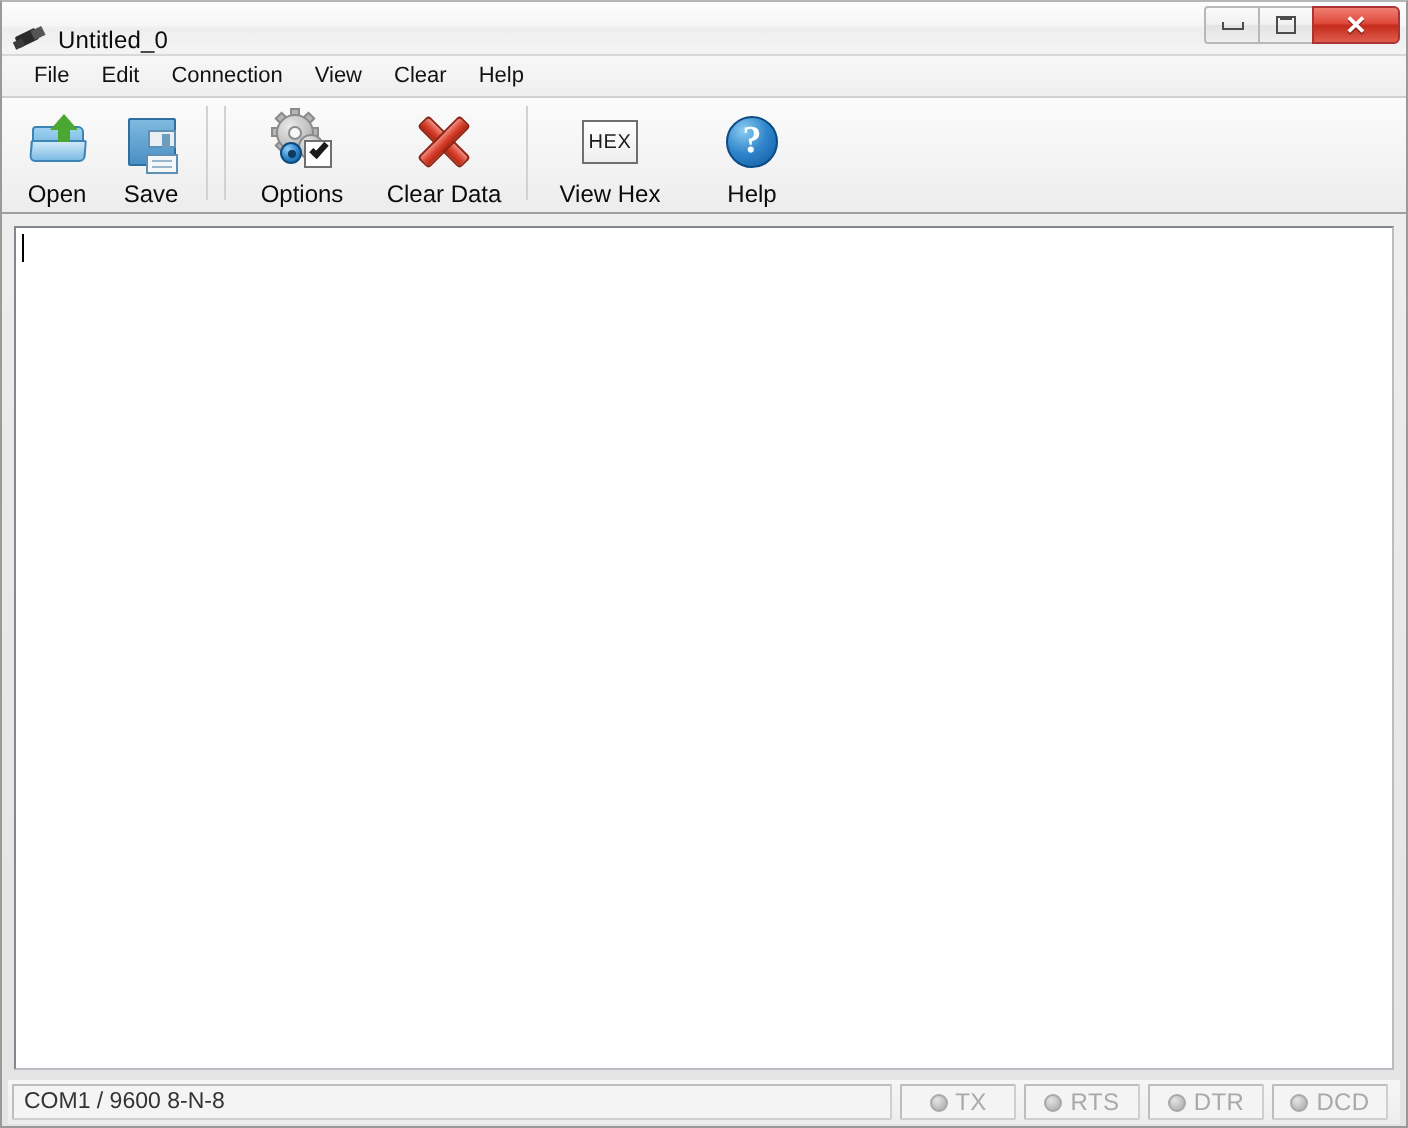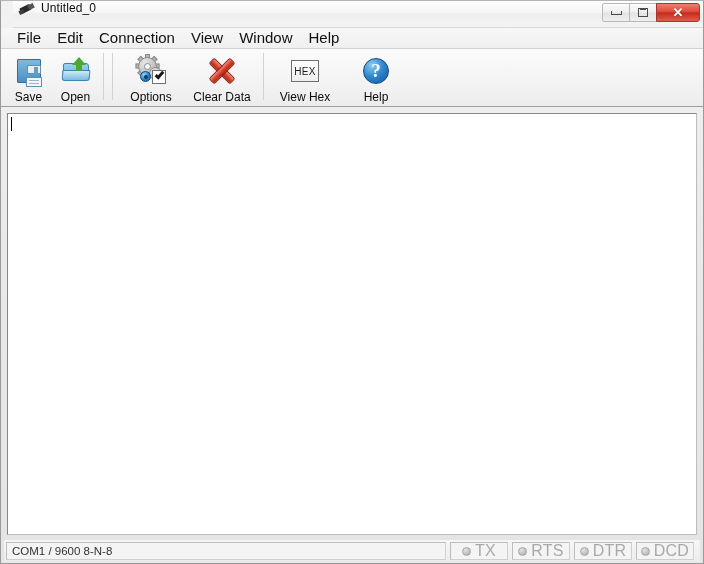--- a/index.html
+++ b/index.html
@@ -28,22 +28,21 @@
     border-bottom: 1px solid #9a9a9a;
   }
 
   
   #titlebar {
     position: relative;
     height: 26px;
     background: linear-gradient(to bottom, #fdfdfd 0%, #f6f6f6 45%, #eeeeee 50%, #f4f4f4 100%);
     border-bottom: 1px solid #d8d8d8;
     display: flex;
-    align-items: flex-start;
-    margin-left: 12px;
+    align-items: flex-end;
   }
   #app-icon {
     width: 16px; height: 16px;
     margin-left: 6px; margin-right: 6px;
     position: relative;
     flex: none;
   }
   #title-text {
     font-size: 12px;
     color: #0b0b0b;
@@ -108,21 +107,21 @@
   #menubar {
     height: 21px;
     background: linear-gradient(to bottom, #f7f7f7 0%, #efefef 100%);
     border-bottom: 1px solid #d0d0d0;
     display: flex;
     align-items: center;
     padding-left: 8px;
     box-sizing: border-box;
   }
   .menu-item {
-    font-size: 15px;
+    font-size: 11px;
     color: #111;
     padding: 2px 8px 3px 8px;
     cursor: default;
     white-space: nowrap;
   }
 
   
   #toolbar {
     height: 58px;
     background: linear-gradient(to bottom, #fbfbfb 0%, #f3f3f3 60%, #ececec 100%);
@@ -235,21 +234,21 @@
   .led {
     width: 9px; height: 9px;
     border-radius: 50%;
     background: radial-gradient(circle at 35% 30%, #e4e4e4 0%, #c2c2c2 55%, #a9a9a9 100%);
     border: 1px solid #a8a8a8;
     box-sizing: border-box;
     margin-right: 4px;
     flex: none;
   }
   .led-lbl {
-    font-size: 16px;
+    font-size: 12px;
     color: #a9a9a9;
     letter-spacing: .2px;
   }
 
   
   
   .ico-page {
     position: absolute;
     left: 8px; top: 3px;
     width: 17px; height: 23px;
@@ -579,46 +578,46 @@
         <div class="glyph-close">✕</div>
       </div>
     </div>
   </div>
 
   <div id="menubar">
     <div class="menu-item">File</div>
     <div class="menu-item">Edit</div>
     <div class="menu-item">Connection</div>
     <div class="menu-item">View</div>
-    <div class="menu-item">Window</div>
+    <div class="menu-item">Clear</div>
     <div class="menu-item">Help</div>
   </div>
 
   <div id="toolbar">
 
     <div class="tb-group">
+
+      <div class="tb-btn">
+        <div class="tb-ico">
+          <div class="ico-folder-back"></div>
+          <div class="ico-arrow-up"></div>
+          <div class="ico-arrow-stem"></div>
+          <div class="ico-folder-front"></div>
+        </div>
+        <div class="tb-lbl">Open</div>
+      </div>
 
       <div class="tb-btn">
         <div class="tb-ico">
           <div class="ico-floppy">
             <div class="ico-floppy-shutter"></div>
             <div class="ico-floppy-label"></div>
           </div>
         </div>
         <div class="tb-lbl">Save</div>
-      </div>
-
-      <div class="tb-btn">
-        <div class="tb-ico">
-          <div class="ico-folder-back"></div>
-          <div class="ico-arrow-up"></div>
-          <div class="ico-arrow-stem"></div>
-          <div class="ico-folder-front"></div>
-        </div>
-        <div class="tb-lbl">Open</div>
       </div>
     </div>
 
     <div class="tb-sep"></div>
 
     <div class="tb-group">
 
     </div>
 
     <div class="tb-sep"></div>

